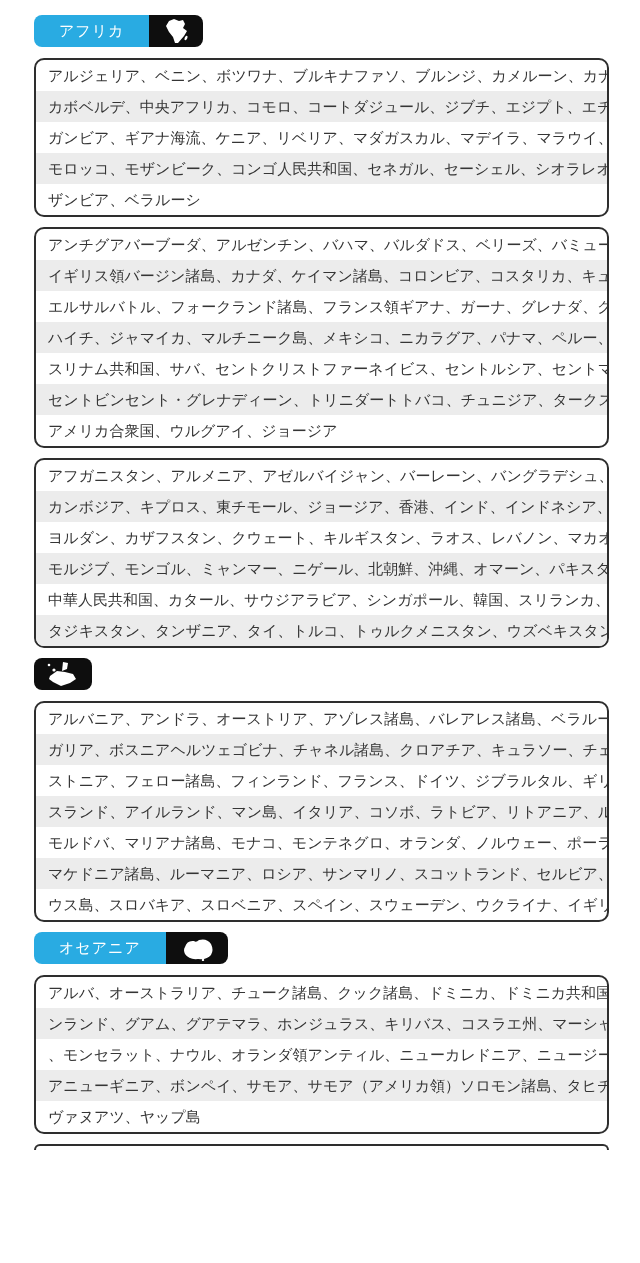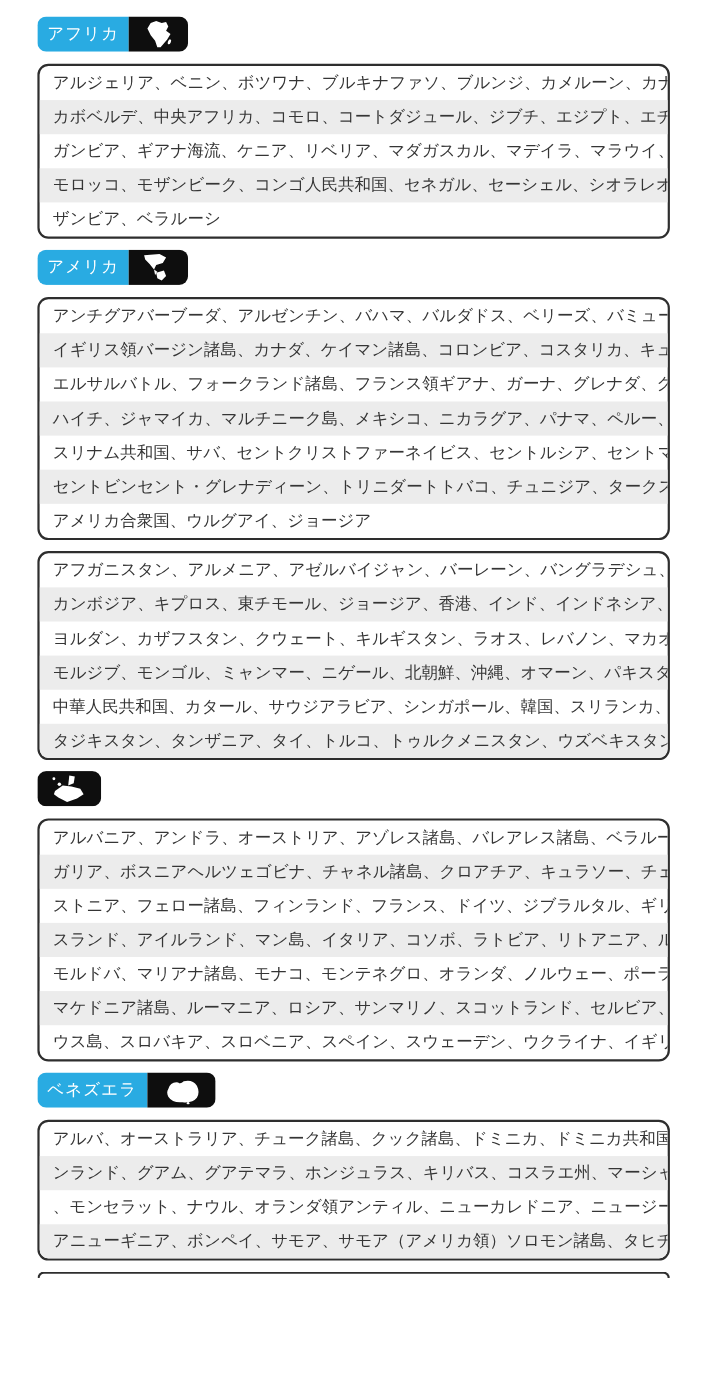--- a/index.html
+++ b/index.html
@@ -17,21 +17,21 @@
     width: max-content;
     margin-bottom: 11px;
     border-radius: 8px;
     overflow: hidden;
   }
   .hdr-label {
     background: var(--accent, #29abe2);
     color: #ffffff;
     font-size: 15px;
     line-height: 32px;
-    padding: 0 9px;
+    padding: 0 25px;
     letter-spacing: 1px;
     white-space: nowrap;
   }
   .hdr-icon {
     background: var(--icon-bg, #0e0e0e);
     display: flex;
     align-items: center;
     justify-content: center;
     padding: 0 12px;
   }
@@ -78,30 +78,20 @@
     <div class="box">
         <div class="row">アルジェリア、ベニン、ボツワナ、ブルキナファソ、ブルンジ、カメルーン、カナリア諸島、チャド、</div>
         <div class="row">カボベルデ、中央アフリカ、コモロ、コートダジュール、ジブチ、エジプト、エチオピア、赤道ギニア、</div>
         <div class="row">ガンビア、ギアナ海流、ケニア、リベリア、マダガスカル、マデイラ、マラウイ、マリ、モーリシャス、</div>
         <div class="row">モロッコ、モザンビーク、コンゴ人民共和国、セネガル、セーシェル、シオラレオネ、ウガンダ、</div>
         <div class="row">ザンビア、ベラルーシ</div>
       </div>
   </div>
 
   <div class="section">
-    <div class="hdr">
-      <span class="hdr-label">アメリカ</span>
-      <span class="hdr-icon">
-        <svg width="30" height="26" viewBox="0 0 30 26">
-          <path d="M2 2 L16 1 L22 4 L19 9 L13 11 L11 15 L7 10 L3 6 Z"></path>
-          <path d="M11 15 L14 17 L12 20 Z"></path>
-          <path d="M13 18 L20 16 L22 21 L18 25 L14 23 Z"></path>
-        </svg>
-      </span>
-    </div>
     <div class="box">
         <div class="row">アンチグアバーブーダ、アルゼンチン、バハマ、バルダドス、ベリーズ、バミューダ、ボナイレ、</div>
         <div class="row">イギリス領バージン諸島、カナダ、ケイマン諸島、コロンビア、コスタリカ、キューバ、エクアドル、</div>
         <div class="row">エルサルバトル、フォークランド諸島、フランス領ギアナ、ガーナ、グレナダ、グアドループ島、</div>
         <div class="row">ハイチ、ジャマイカ、マルチニーク島、メキシコ、ニカラグア、パナマ、ペルー、プエルトリコ、</div>
         <div class="row">スリナム共和国、サバ、セントクリストファーネイビス、セントルシア、セントマーチン、</div>
         <div class="row">セントビンセント・グレナディーン、トリニダートトバコ、チュニジア、タークス・カイコス諸島、</div>
         <div class="row">アメリカ合衆国、ウルグアイ、ジョージア</div>
       </div>
   </div>
@@ -134,31 +124,32 @@
         <div class="row">ストニア、フェロー諸島、フィンランド、フランス、ドイツ、ジブラルタル、ギリシャ、ハンガリー、アイ</div>
         <div class="row">スランド、アイルランド、マン島、イタリア、コソボ、ラトビア、リトアニア、ルクセンブルク、マルタ、</div>
         <div class="row">モルドバ、マリアナ諸島、モナコ、モンテネグロ、オランダ、ノルウェー、ポーランド、ポルトガル、</div>
         <div class="row">マケドニア諸島、ルーマニア、ロシア、サンマリノ、スコットランド、セルビア、シント・ユースタティ</div>
         <div class="row">ウス島、スロバキア、スロベニア、スペイン、スウェーデン、ウクライナ、イギリス、ウェールズ</div>
       </div>
   </div>
 
   <div class="section">
     <div class="hdr">
-      <span class="hdr-label">ベネズエラ</span>
+      <span class="hdr-label">オセアニア</span>
       <span class="hdr-icon">
         <svg width="38" height="26" viewBox="0 0 36 26">
           <path d="M6 12 Q8 5 15 6 Q17 8 20 5 Q28 3 32 9 Q35 15 32 20 Q28 25 19 24 Q10 25 6 19 Q4 15 6 12 Z"></path>
           <circle cx="24" cy="25" r="1.2"></circle>
         </svg>
       </span>
     </div>
     <div class="box">
         <div class="row">アルバ、オーストラリア、チューク諸島、クック諸島、ドミニカ、ドミニカ共和国、フィージー、グリー</div>
         <div class="row">ンランド、グアム、グアテマラ、ホンジュラス、キリバス、コスラエ州、マーシャル諸島、ミクロネシア</div>
         <div class="row">、モンセラット、ナウル、オランダ領アンティル、ニューカレドニア、ニュージーランド、パラオ、パプ</div>
         <div class="row">アニューギニア、ボンペイ、サモア、サモア（アメリカ領）ソロモン諸島、タヒチ、トンガ、ツバル、</div>
+        <div class="row">ヴァヌアツ、ヤップ島</div>
       </div>
   </div>
 
   <div class="next-box-edge"></div>
 
 </div>
 
 </body></html>

